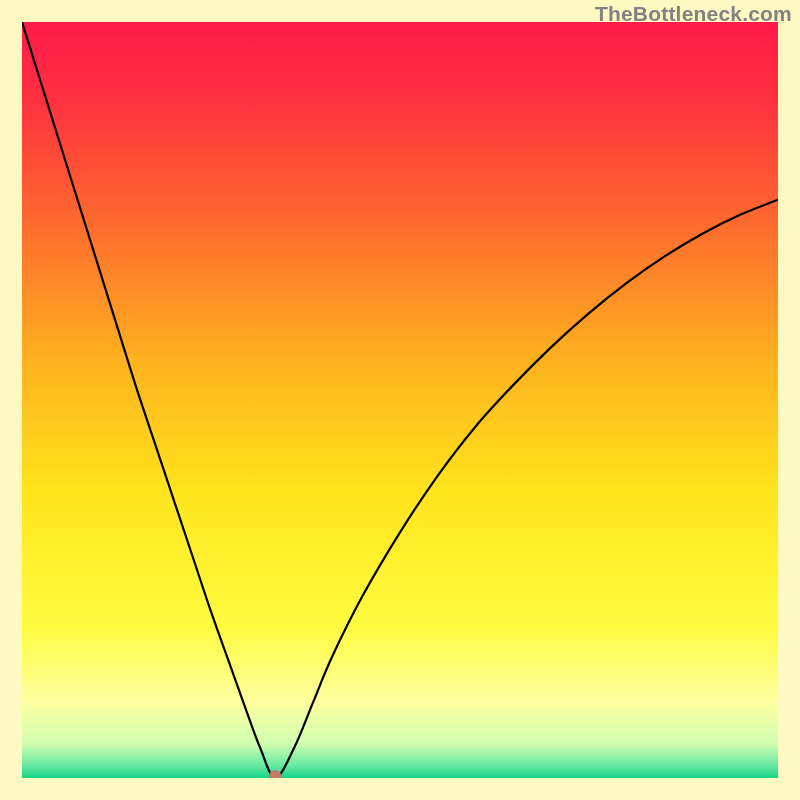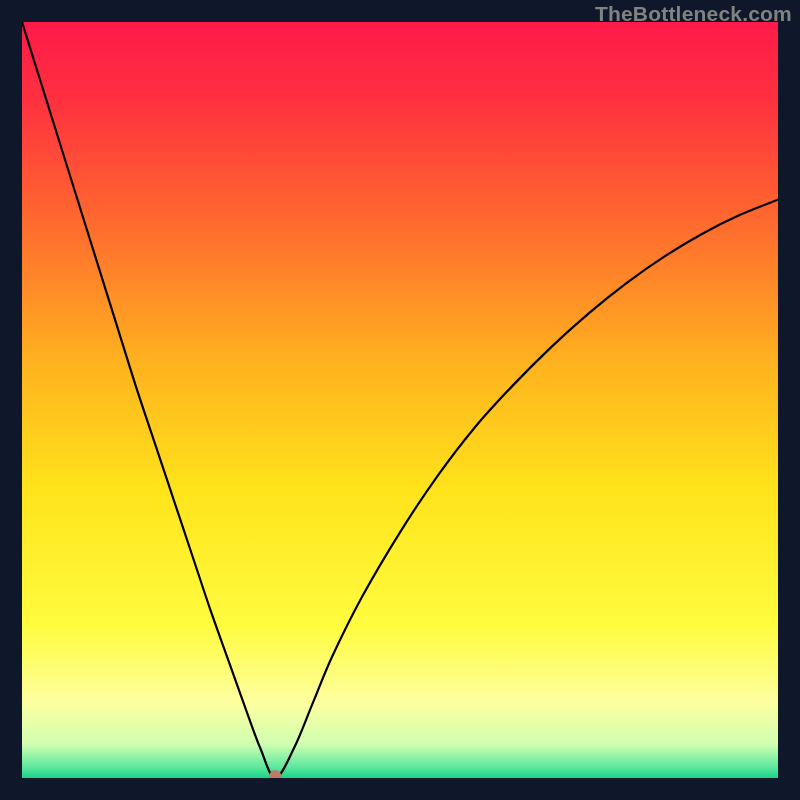--- a/index.html
+++ b/index.html
@@ -1,21 +1,21 @@
 <!DOCTYPE html>
 <html><head>
 <meta charset="utf-8">
 <style>
   * { margin: 0; padding: 0; box-sizing: border-box; }
   html, body { width: 800px; height: 800px; overflow: hidden; background: #000; }
   .frame {
     position: relative;
     width: 800px;
     height: 800px;
-    background: #0f172a;
+    background: #fef9c3;
     text-align: right;
   }
   .plot-area {
     position: absolute;
     left: 22px;
     top: 22px;
     width: 756px;
     height: 756px;
     overflow: hidden;
   }

